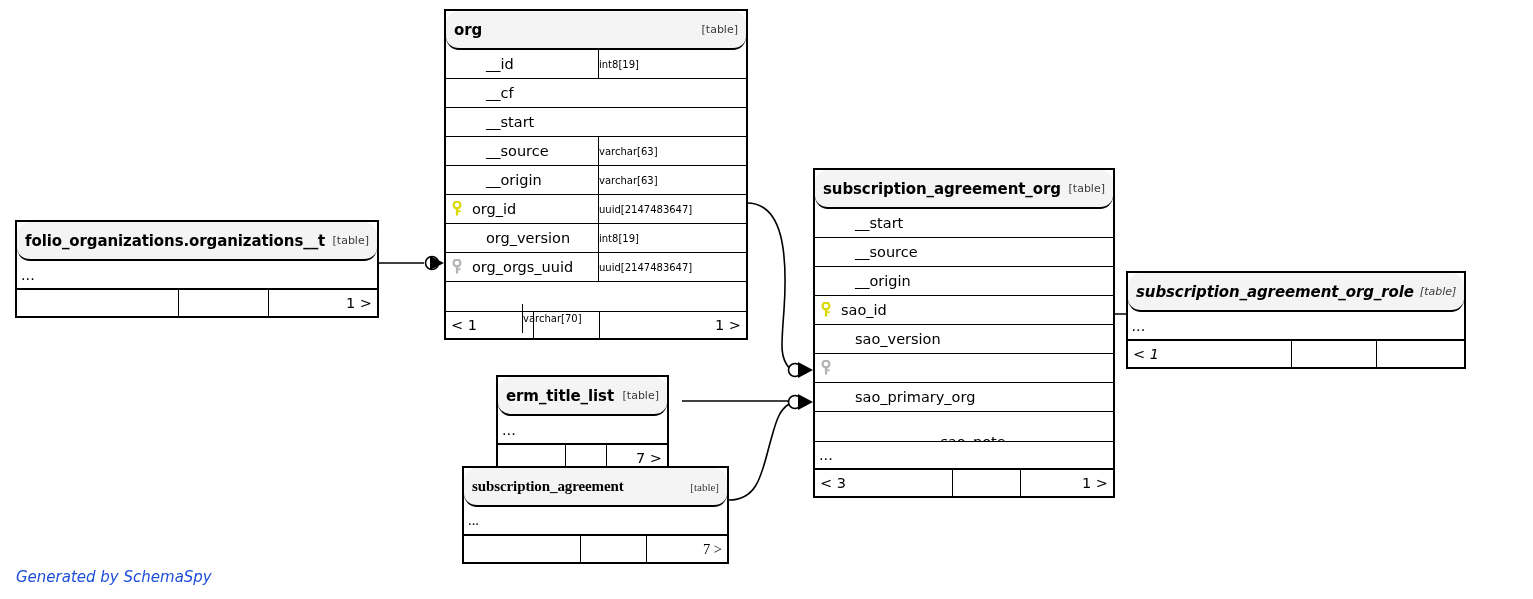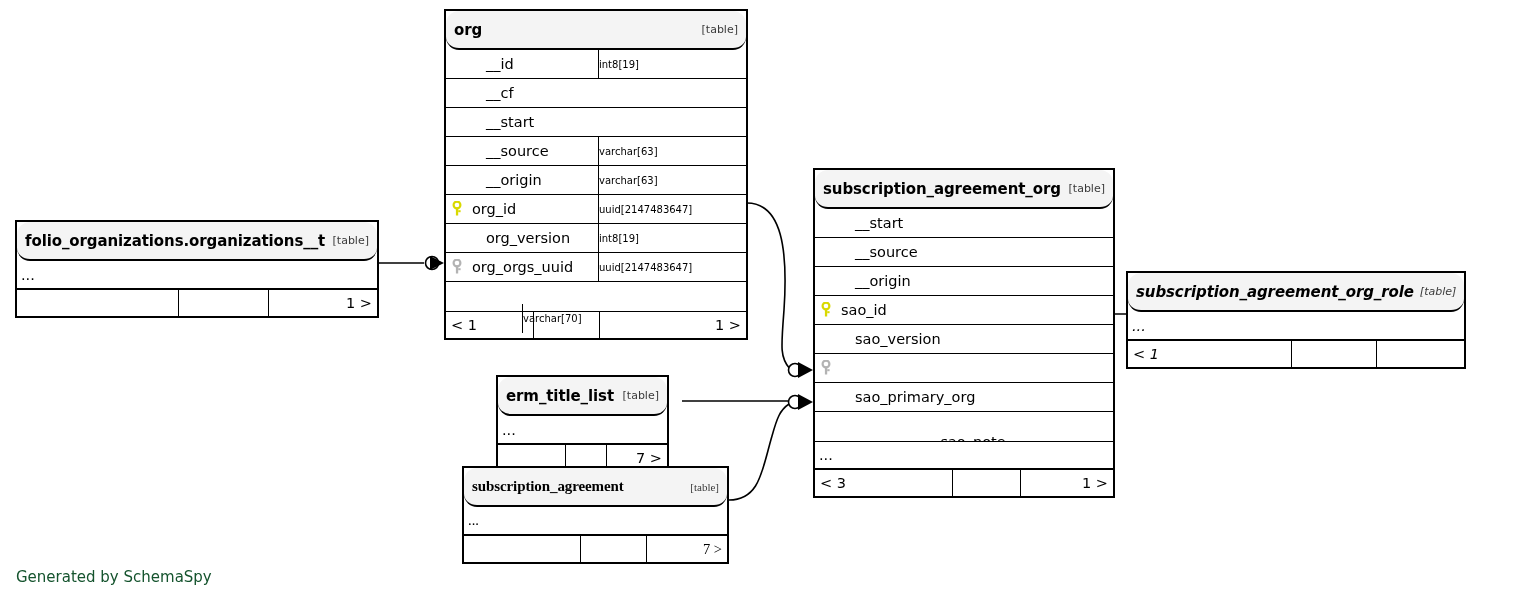--- a/index.html
+++ b/index.html
@@ -133,22 +133,23 @@
   .fc.right { justify-content: flex-end; }
 
   
   .key-ico { display: block; }
 
   .credit {
     position: absolute;
     left: 16px;
     top: 568px;
     font-size: 15px;
-    color: #14532d;
+    color: #1d4ed8;
     z-index: 2;
+    font-style: italic;
   }
 </style>
 </head>
 <body>
 
 <div id="canvas">
 
   <svg id="edges" viewBox="0 0 1533 599" xmlns="http://www.w3.org/2000/svg">
     <g fill="none" stroke="#000000" stroke-width="1.6">
 

